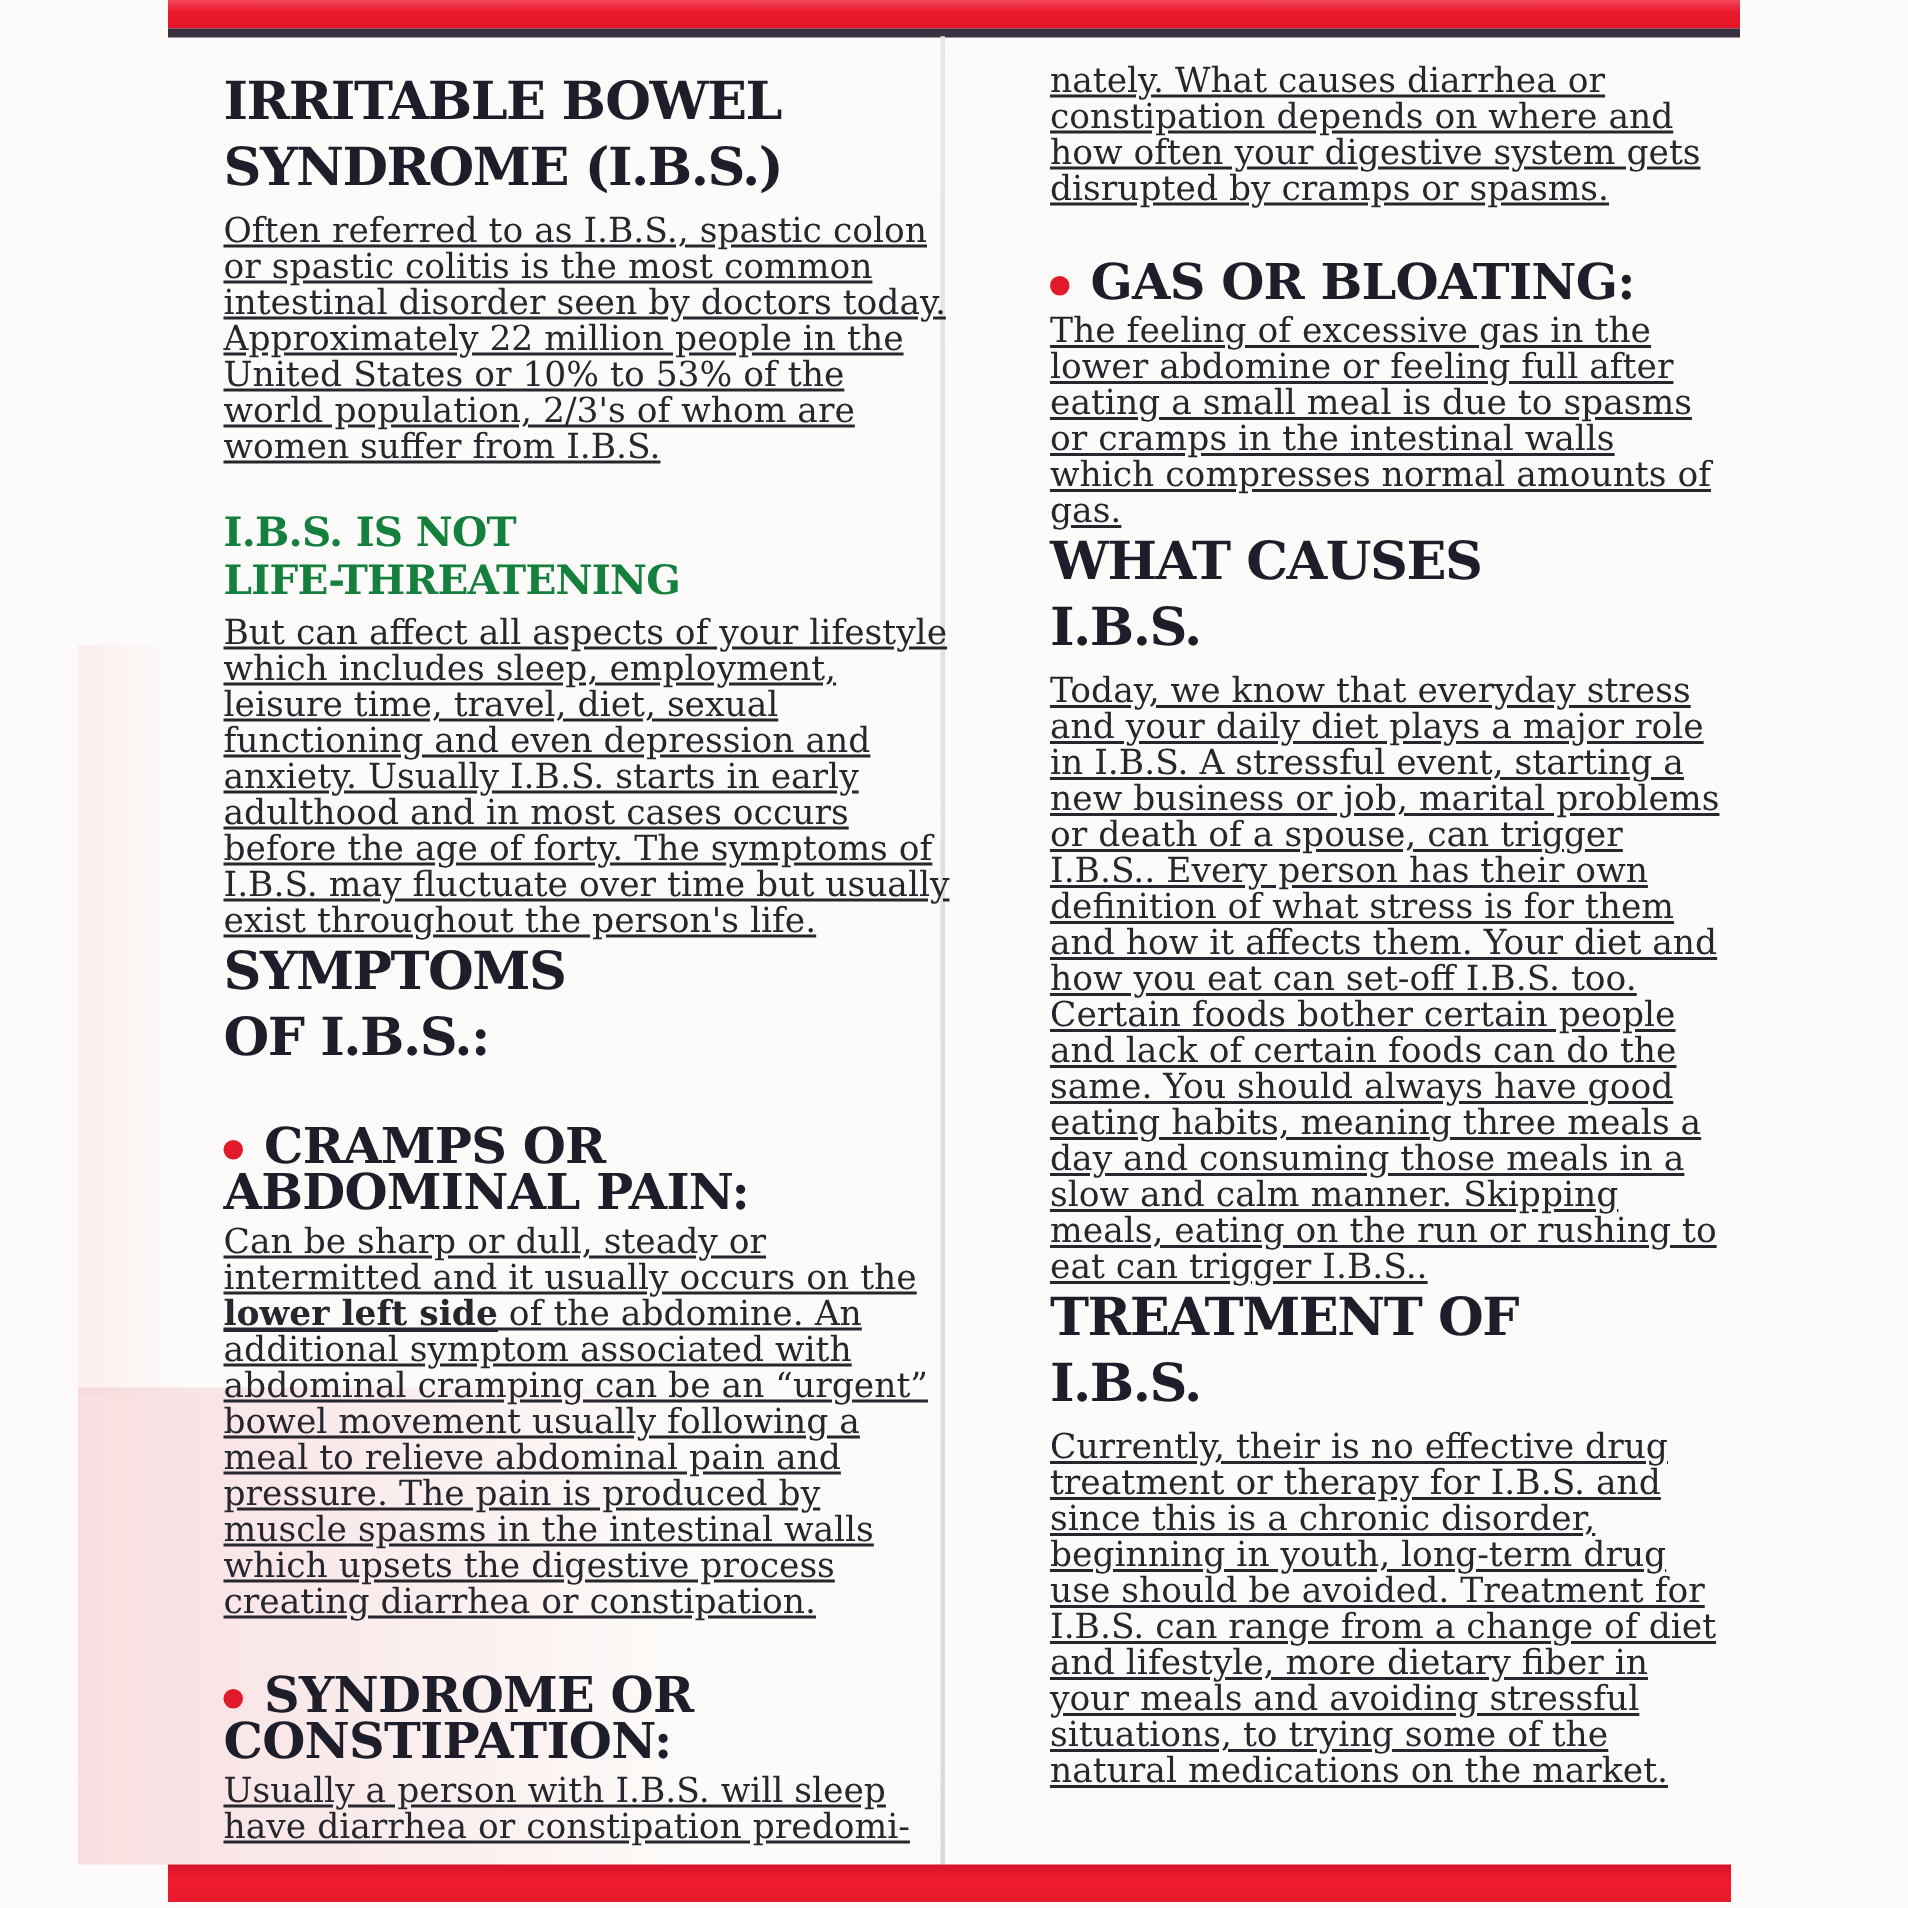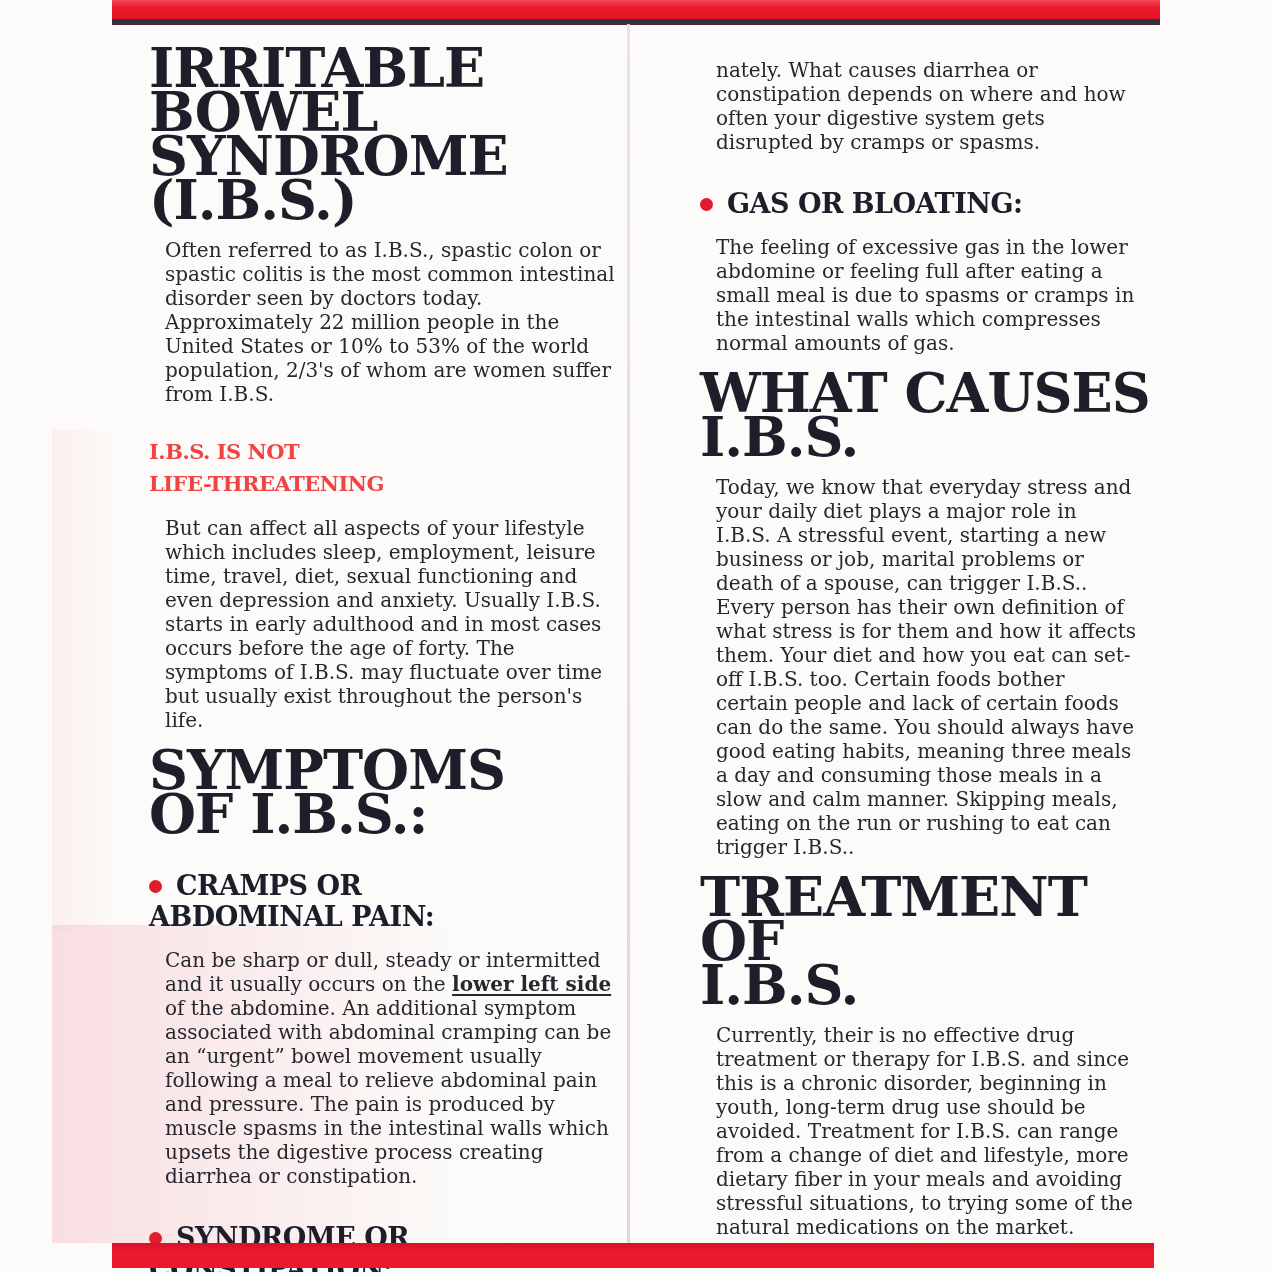--- a/index.html
+++ b/index.html
@@ -40,39 +40,40 @@
     background:linear-gradient(to right, rgba(246,205,210,.25), rgba(246,205,210,0));
     pointer-events:none;
   }
 
   
   .col{position:absolute;color:#272732;}
   .col-left{left:149px;top:46px;width:484px;}
   .col-right{left:700px;top:42px;width:452px;}
 
   .h-big{
-    font-weight:bold;font-size:54px;line-height:44px;letter-spacing:-1px;
+    font-weight:bold;font-size:35px;line-height:44px;letter-spacing:-1px;
     color:#1e1e2a;margin:0 0 8px 0;white-space:pre-line;
   }
   .h-sub{
-    font-weight:bold;font-size:21px;line-height:32px;letter-spacing:-0.5px;
-    color:#ef4444;margin:30px 0 6px 0;white-space:pre-line;
+    font-weight:bold;font-size:27px;line-height:32px;letter-spacing:-0.5px;
+    color:#15803d;margin:30px 0 6px 0;white-space:pre-line;
   }
   .bullet-head{
-    font-weight:bold;font-size:27px;line-height:31px;letter-spacing:-0.5px;
+    font-weight:bold;font-size:33px;line-height:31px;letter-spacing:-0.5px;
     color:#1e1e2a;margin:34px 0 6px 0;
   }
   .bullet-head .label{white-space:pre-line;}
   .dot{
     display:inline-block;width:13px;height:13px;border-radius:50%;
     background:#e11b2c;margin-right:14px;vertical-align:2px;
   }
   p.body{
-    font-size:20px;line-height:24px;margin:16px;
+    font-size:23px;line-height:24px;margin:0;
     color:#26262f;
+    text-decoration:underline;
   }
   .sect-gap{}
   .underlined{
     font-weight:bold;
     text-decoration:underline;
     text-decoration-thickness:2px;
     text-underline-offset:3px;
   }
 </style>
 </head>

